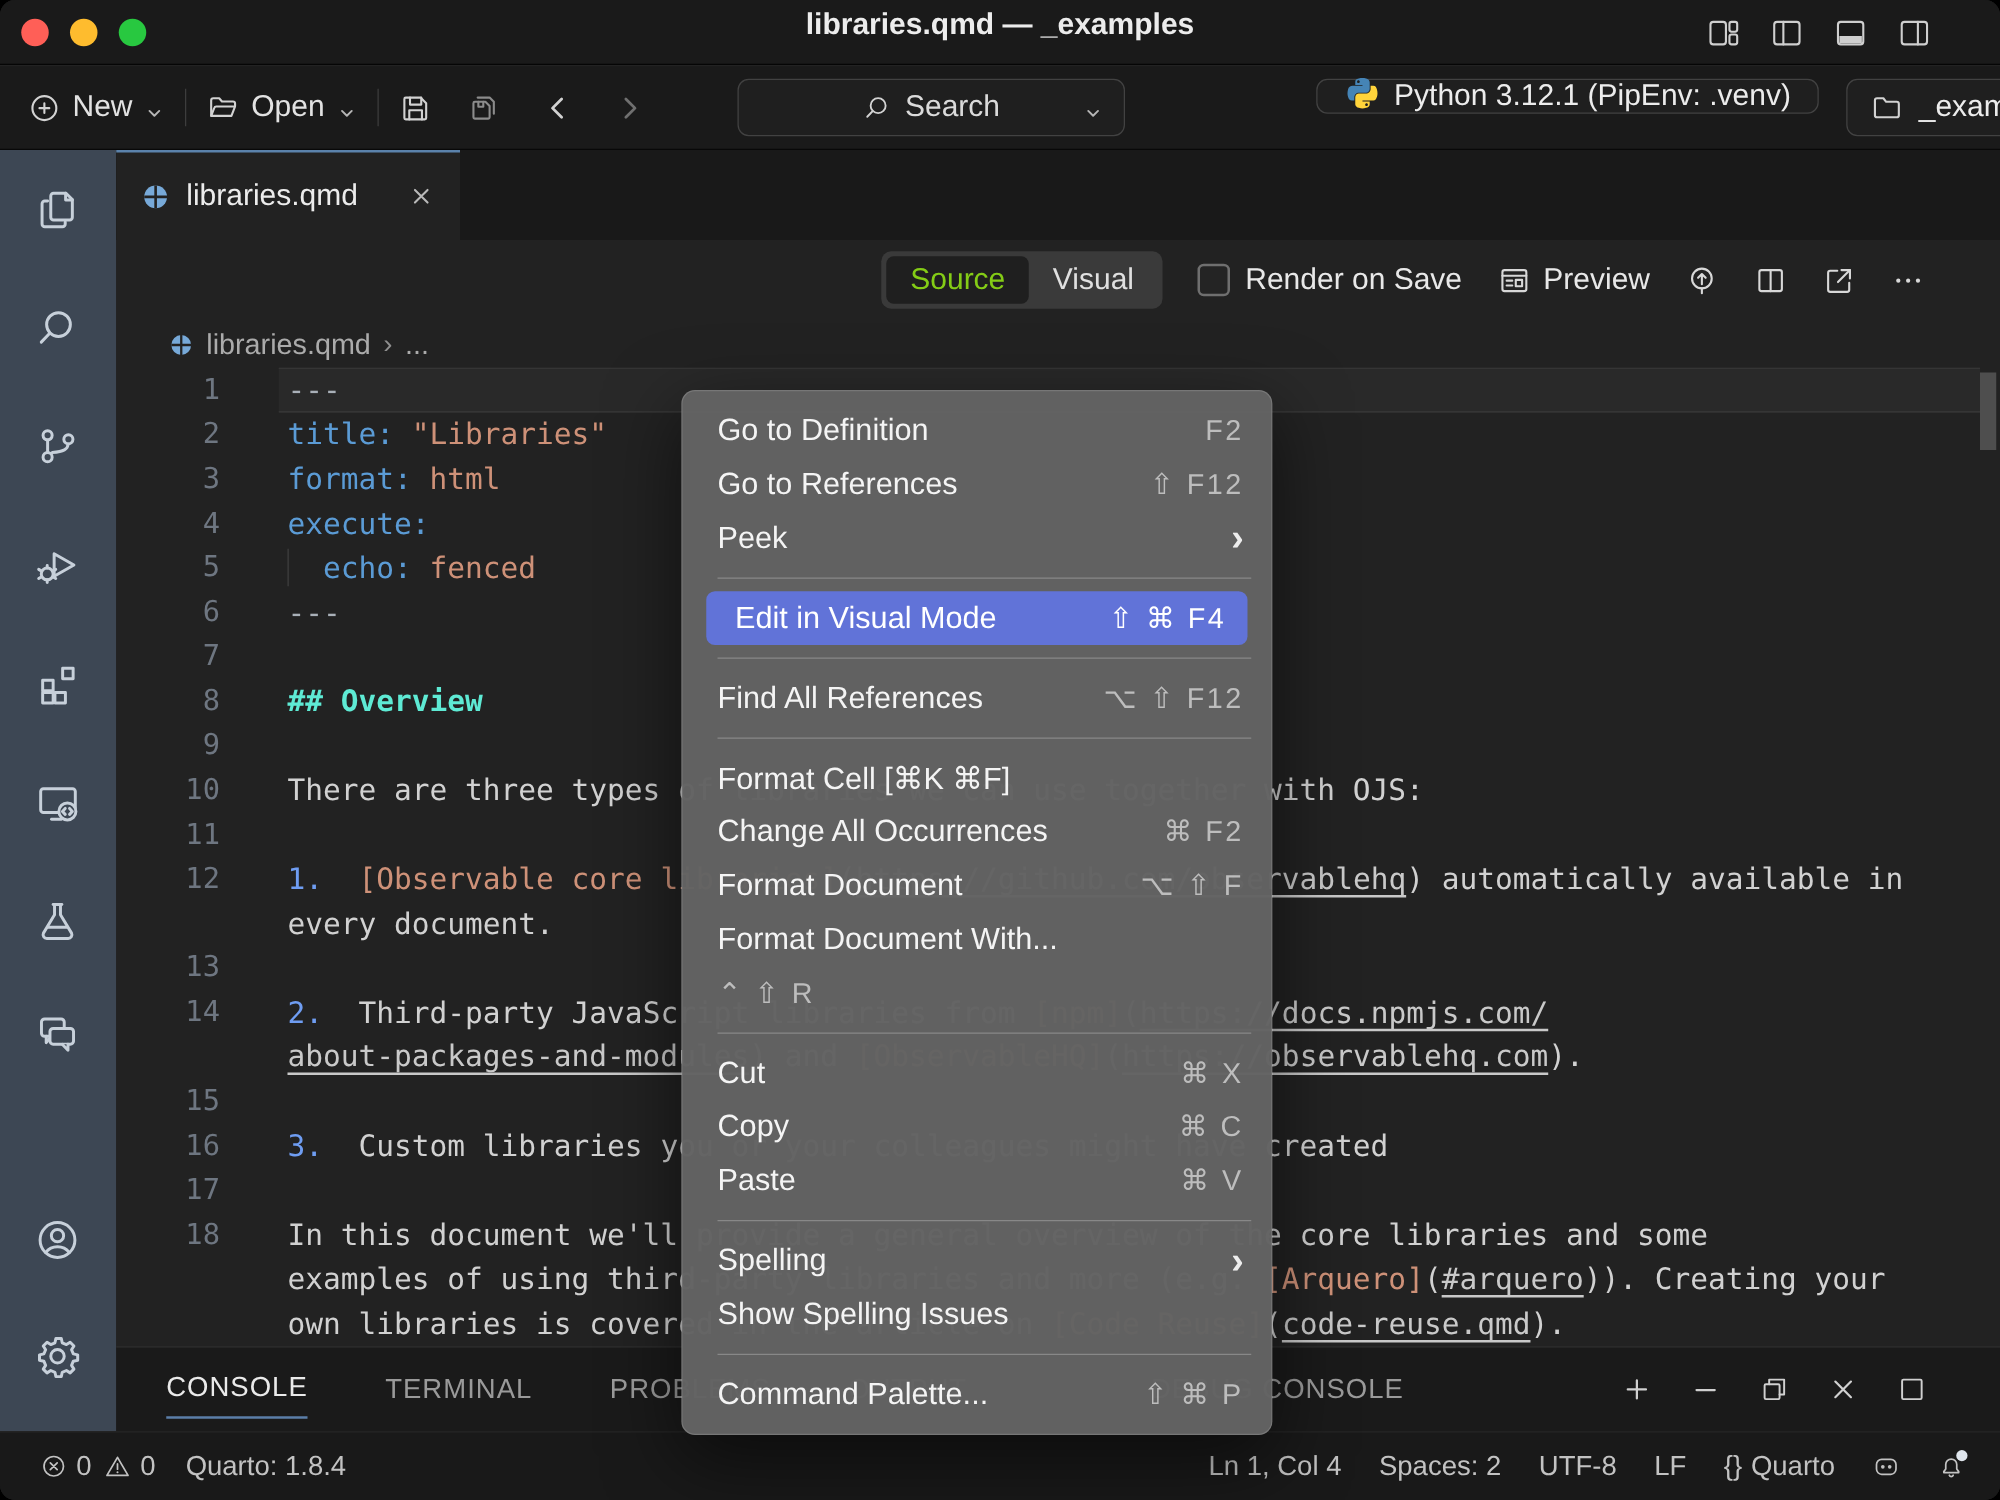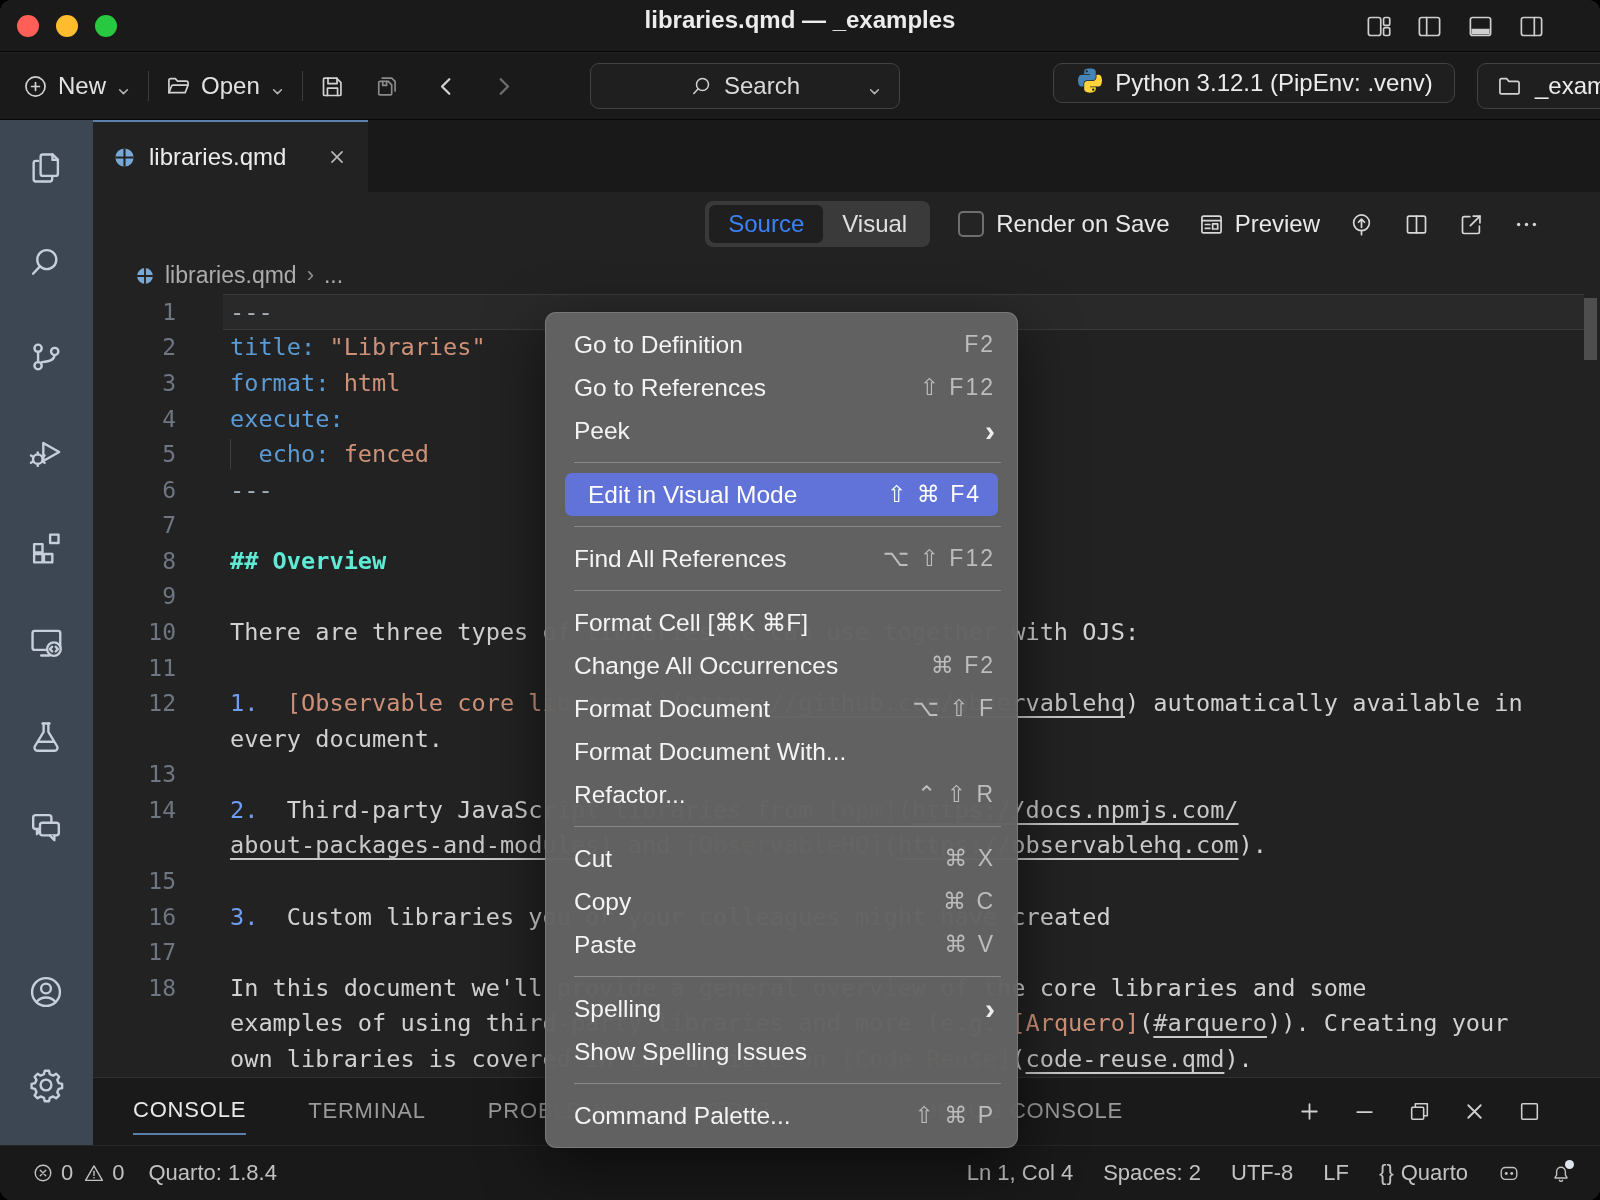--- a/index.html
+++ b/index.html
@@ -26,21 +26,21 @@
   .tb-ic{width:27px;height:27px;display:inline-block;color:#d2d2d2;}
   .tb-ic svg{width:100%;height:100%;}
   .tb-ic.dim{color:#8b8b8b;}
   .tb-ic.dimmer{color:#6f6f6f;}
   .chev{width:17px;height:17px;color:#b5b5b5;display:inline-block;}
   .chev svg{width:100%;height:100%;}
   .tb-sep{width:1px;height:30px;background:#3d3d3d;margin:0 16px;}
   .searchbox{position:absolute;left:590px;top:10px;width:310px;height:46px;border:1px solid #424242;border-radius:9px;
              background:#1f1f1f;display:flex;align-items:center;justify-content:center;gap:10px;font-size:24px;color:#dadada;cursor:pointer;}
   .searchbox .sb-chev{position:absolute;right:16px;top:14px;}
-  .interp{position:absolute;left:1053px;top:10px;width:402px;height:40px;border:1px solid #424242;border-radius:9px;
+  .interp{position:absolute;left:1053px;top:10px;width:402px;height:28px;border:1px solid #424242;border-radius:9px;
           background:#1f1f1f;display:flex;align-items:center;justify-content:center;gap:10px;font-size:24px;color:#ececec;cursor:pointer;}
   .workspace{position:absolute;left:1477px;top:10px;width:200px;height:46px;border:1px solid #424242;border-radius:9px;
           background:#1f1f1f;display:flex;align-items:center;padding-left:18px;gap:12px;font-size:24px;color:#ececec;cursor:pointer;}
 
   
   .activitybar{position:absolute;left:0;top:120px;width:93px;height:1025px;background:#3d4754;}
   .ab-item{position:absolute;left:27px;width:38px;height:38px;color:#c7d0da;cursor:pointer;}
   .ab-item svg{width:100%;height:100%;}
 
   
@@ -51,21 +51,21 @@
   .tab-label{font-size:24px;color:#ececec;}
   .tab-close{margin-left:auto;width:22px;height:22px;color:#b9b9b9;cursor:pointer;}
   .tab-close svg{width:100%;height:100%;}
   .q-ic{width:23px;height:23px;}
   .q-ic svg{width:100%;height:100%;}
 
   .edtoolbar{position:absolute;left:0;top:72px;right:0;height:64px;display:flex;align-items:center;
              justify-content:flex-end;gap:28px;padding-right:60px;font-size:24px;color:#e8e8e8;}
   .mode-toggle{background:#3a3a3a;border-radius:8px;padding:4px;display:flex;cursor:pointer;}
   .mode-seg{padding:5px 19px;border-radius:6px;color:#e0e0e0;}
-  .mode-seg.active{background:#1f1f1f;color:#3b82f6;}
+  .mode-seg.active{background:#1f1f1f;color:#84cc16;}
   .ros{display:flex;align-items:center;gap:12px;cursor:pointer;}
   .ros-box{width:26px;height:26px;border:2px solid #6f6f6f;border-radius:5px;background:#242424;}
   .ed-ic{width:27px;height:27px;color:#d8d8d8;cursor:pointer;}
   .ed-ic svg{width:100%;height:100%;}
   .preview-btn{display:flex;align-items:center;gap:10px;cursor:pointer;}
 
   .breadcrumb{position:absolute;left:0;top:136px;right:0;height:38px;display:flex;align-items:center;
               padding-left:42px;gap:10px;font-size:23px;color:#ababab;}
   .bc-sep{color:#8f8f8f;font-size:22px;}
 
@@ -394,21 +394,20 @@
         <span class="sc">⌘ F2</span>
       </div>
       <div class="mi">
         <span class="lbl">Format Document</span>
         <span class="sc">⌥ ⇧ F</span>
       </div>
       <div class="mi">
         <span class="lbl">Format Document With...</span>
       </div>
       <div class="mi">
-        <span class="lbl">Refactor...</span>
         <span class="sc">⌃ ⇧ R</span>
       </div>
       <div class="msep"></div>
       <div class="mi">
         <span class="lbl">Cut</span>
         <span class="sc">⌘ X</span>
       </div>
       <div class="mi">
         <span class="lbl">Copy</span>
         <span class="sc">⌘ C</span>

